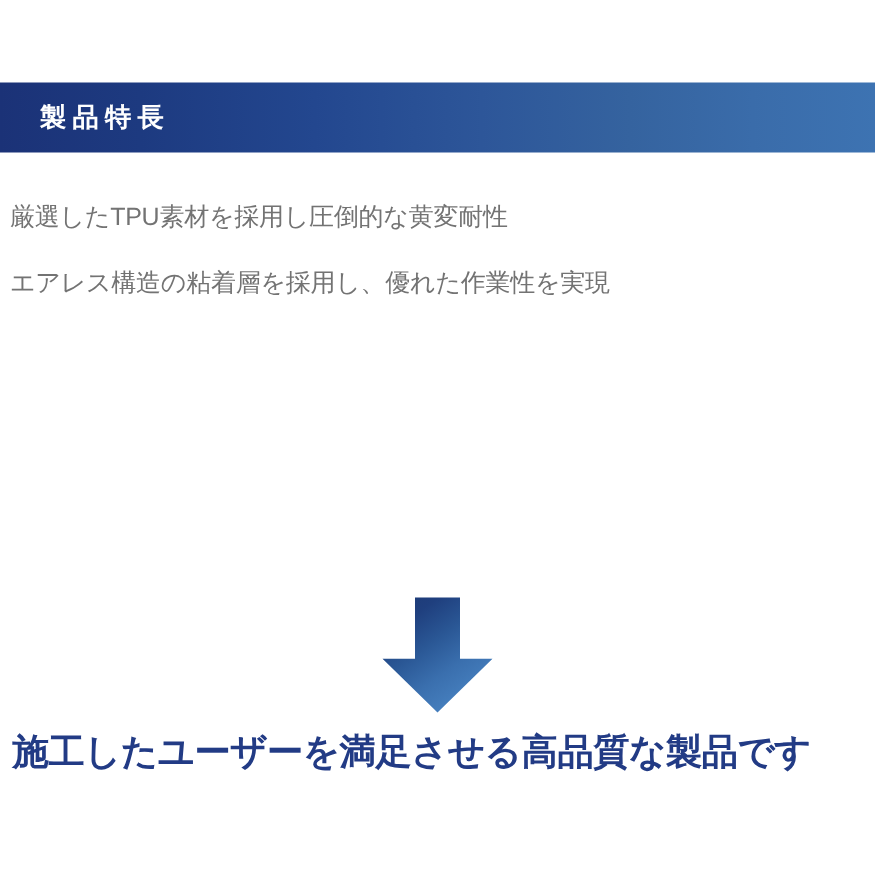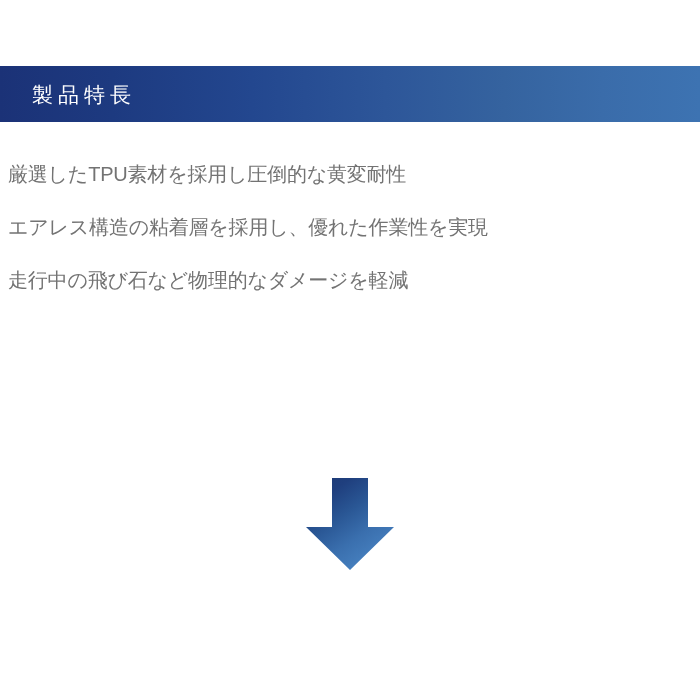--- a/index.html
+++ b/index.html
@@ -37,21 +37,21 @@
                 #2d5699 55%,
                 #35639f 72%,
                 #3a6caa 86%,
                 #3d73b2 100%);
     display: flex;
     align-items: center;
   }
   .header-title {
     color: #ffffff;
     font-size: 21px;
-    font-weight: normal;
+    font-weight: bold;
     letter-spacing: 5px;
     margin-left: 32px;
     line-height: 1;
     white-space: nowrap;
   }
 
   
   .feature-list {
     position: absolute;
     left: 8px;
@@ -100,32 +100,32 @@
 
 <div class="page">
 
   <div class="header-band">
     <div class="header-title">製品特長</div>
   </div>
 
   <div class="feature-list">
     <div class="feature-item">厳選したTPU素材を採用し圧倒的な黄変耐性</div>
     <div class="feature-item">エアレス構造の粘着層を採用し、優れた作業性を実現</div>
-    <div class="feature-item">走行中の飛び石など物理的なダメージを軽減</div>
   </div>
 
   <div class="arrow-wrap">
     <svg class="arrow-svg" viewBox="0 0 94 94" xmlns="http://www.w3.org/2000/svg">
       <defs>
         <linearGradient id="arrowGrad" x1="0.12" y1="0" x2="0.78" y2="1">
           <stop offset="0%" stop-color="#1d3a75"></stop>
           <stop offset="18%" stop-color="#1f3f7e"></stop>
           <stop offset="42%" stop-color="#2a5795"></stop>
           <stop offset="66%" stop-color="#3a6fae"></stop>
           <stop offset="100%" stop-color="#4b87c6"></stop>
         </linearGradient>
       </defs>
       <polygon points="29,1 65,1 65,50 91,50 47,93 3,50 29,50" fill="url(#arrowGrad)"></polygon>
     </svg>
   </div>
 
+  <div class="conclusion">施工したユーザーを満足させる高品質な製品です</div>
 
 </div>
 
 </body></html>

